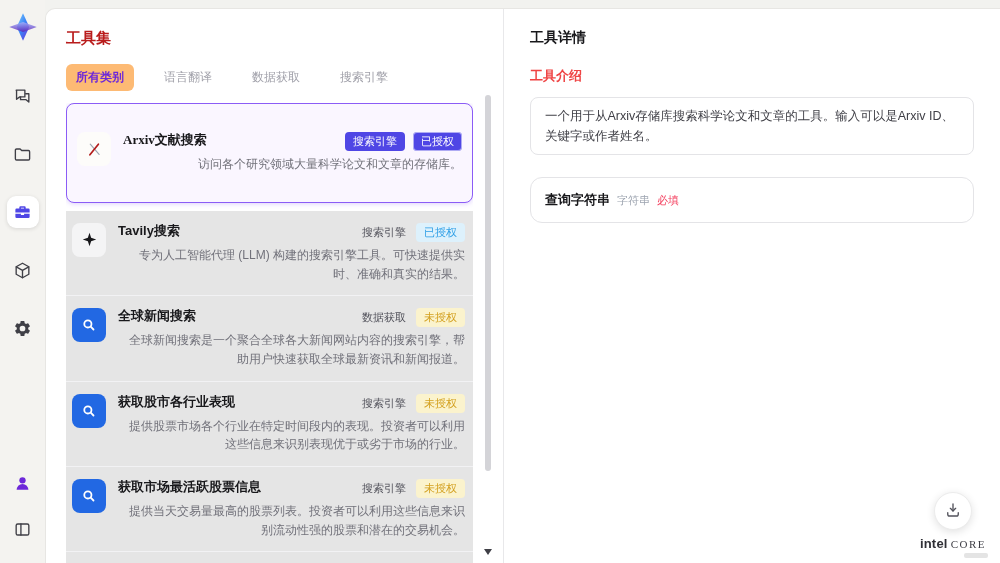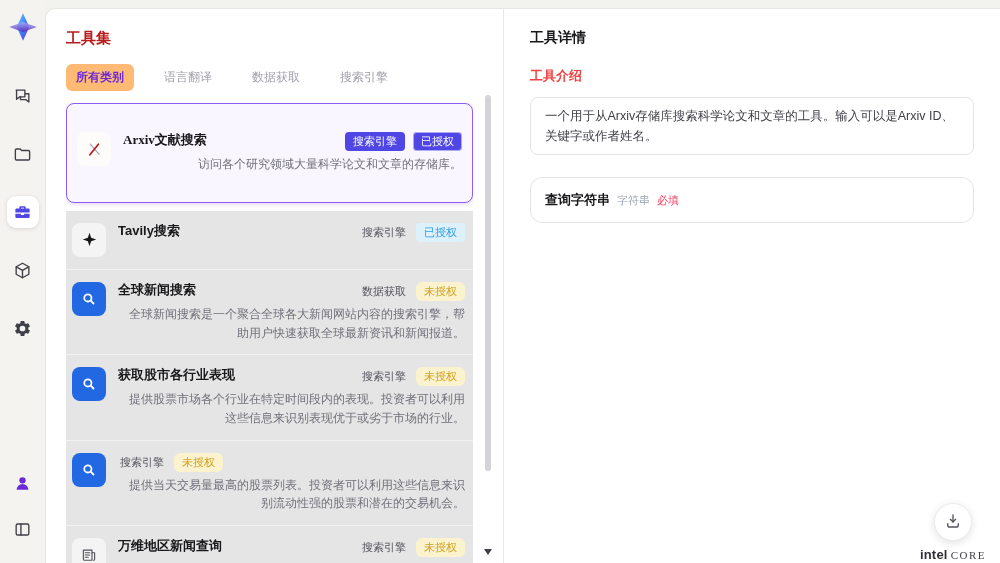--- a/index.html
+++ b/index.html
@@ -45,40 +45,40 @@
   .icon-bg-blue{background:#2268e3;}
   .card-body{flex:1;min-width:0;}
   .card-top{display:flex;align-items:flex-start;justify-content:space-between;gap:10px;}
   .card-title{font-size:13px;font-weight:700;color:#18181b;line-height:1.3;}
   .badges{display:flex;gap:8px;flex:none;align-items:center;}
   .badge{font-size:11px;padding:3px 8px;border-radius:4px;white-space:nowrap;line-height:1.2;}
   .badge.solid{background:#4f46e5;color:#ffffff;}
   .badge.outlined{box-shadow:inset 0 0 0 1px rgba(255,255,255,.55);}
   .badge.plain{color:#52525b;padding:3px 2px;}
   .badge.blue{background:#ddf1fc;color:#2e9fe6;}
-  .badge.yellow{background:#fbf3cd;color:#d3a01f;border-radius:6px;}
+  .badge.yellow{background:#fbf3cd;color:#d3a01f;}
   .card-desc{font-size:12px;color:#71717a;line-height:1.55;margin:4px 0 0 0;text-align:right;}
   
   .scrollbar{position:absolute;top:86px;bottom:10px;right:12px;width:6px;}
   .scroll-thumb{position:absolute;top:0;left:0;width:6px;height:82%;background:#d4d4d8;border-radius:3px;}
   .scroll-arrow{position:absolute;bottom:-2px;left:-1px;width:0;height:0;border-left:4px solid transparent;border-right:4px solid transparent;border-top:6px solid #3f3f46;}
   
   .detail-pane{flex:1;border-left:1px solid #e8e8ea;box-sizing:border-box;padding:16px 26px;}
   .detail-title{font-size:14px;font-weight:700;color:#18181b;margin:4px 0 20px 0;}
   .section-h{font-size:13px;font-weight:700;color:#ef4444;margin:16px 0 12px 0;}
   .intro-box{border:1px solid #e4e4e7;border-radius:8px;padding:8px 14px;margin-bottom:22px;}
   .intro-box p{margin:0;font-size:12.5px;color:#3f3f46;line-height:1.6;}
   .param-box{border:1px solid #e4e4e7;border-radius:12px;padding:13px 14px;}
   .param-head{display:flex;align-items:baseline;gap:7px;}
   .param-name{font-size:13px;font-weight:700;color:#18181b;}
   .param-type{font-size:11px;color:#9ca3af;}
   .param-req{font-size:11px;color:#f43f5e;}
   .param-desc{font-size:12px;color:#52525b;margin:9px 0 0 0;}
   
-  .float-br{position:absolute;right:14px;bottom:1px;display:flex;flex-direction:column;align-items:center;gap:6px;}
+  .float-br{position:absolute;right:14px;bottom:12px;display:flex;flex-direction:column;align-items:center;gap:6px;}
   .dl-btn{width:38px;height:38px;border-radius:50%;background:#ffffff;border:1px solid #ececec;box-shadow:0 2px 8px rgba(0,0,0,.12);display:flex;align-items:center;justify-content:center;cursor:pointer;}
   .brand{display:flex;align-items:baseline;gap:3px;position:relative;}
   .brand-intel{font-size:13px;font-weight:700;color:#303036;letter-spacing:.2px;}
   .brand-core{font-size:11px;font-weight:400;color:#3f3f46;letter-spacing:1.5px;font-family:Liberation Serif, serif;}
   .brand-sub{position:absolute;right:-2px;bottom:-7px;width:24px;height:5px;background:#e4e4e4;border-radius:2px;}
 </style>
 </head>
 <body>
 
 <aside class="sidebar">
@@ -194,20 +194,21 @@
             </svg>
           </div>
     <div class="card-body">
       <div class="card-top">
         <span class="card-title">Tavily搜索</span>
         <span class="badges">
           <span class="badge plain">搜索引擎</span>
           <span class="badge blue">已授权</span>
         </span>
       </div>
+      <p class="card-desc">专为人工智能代理 (LLM) 构建的搜索引擎工具。可快速提供实时、准确和真实的结果。</p>
     </div>
         </div>
         <div class="card">
     <div class="card-icon icon-bg-blue">
             <svg width="18" height="18" viewBox="0 0 24 24" fill="none" stroke="#ffffff" stroke-width="2.4" stroke-linecap="round">
               <circle cx="10.5" cy="10.5" r="4.8"></circle>
               <path d="M14.3 14.3 18 18"></path>
             </svg>
           </div>
     <div class="card-body">
@@ -241,20 +242,21 @@
         </div>
         <div class="card">
     <div class="card-icon icon-bg-blue">
             <svg width="18" height="18" viewBox="0 0 24 24" fill="none" stroke="#ffffff" stroke-width="2.4" stroke-linecap="round">
               <circle cx="10.5" cy="10.5" r="4.8"></circle>
               <path d="M14.3 14.3 18 18"></path>
             </svg>
           </div>
     <div class="card-body">
       <div class="card-top">
+        <span class="card-title">获取市场最活跃股票信息</span>
         <span class="badges">
           <span class="badge plain">搜索引擎</span>
           <span class="badge yellow">未授权</span>
         </span>
       </div>
       <p class="card-desc">提供当天交易量最高的股票列表。投资者可以利用这些信息来识别流动性强的股票和潜在的交易机会。</p>
     </div>
         </div>
         <div class="card">
     <div class="card-icon icon-bg-gray">

